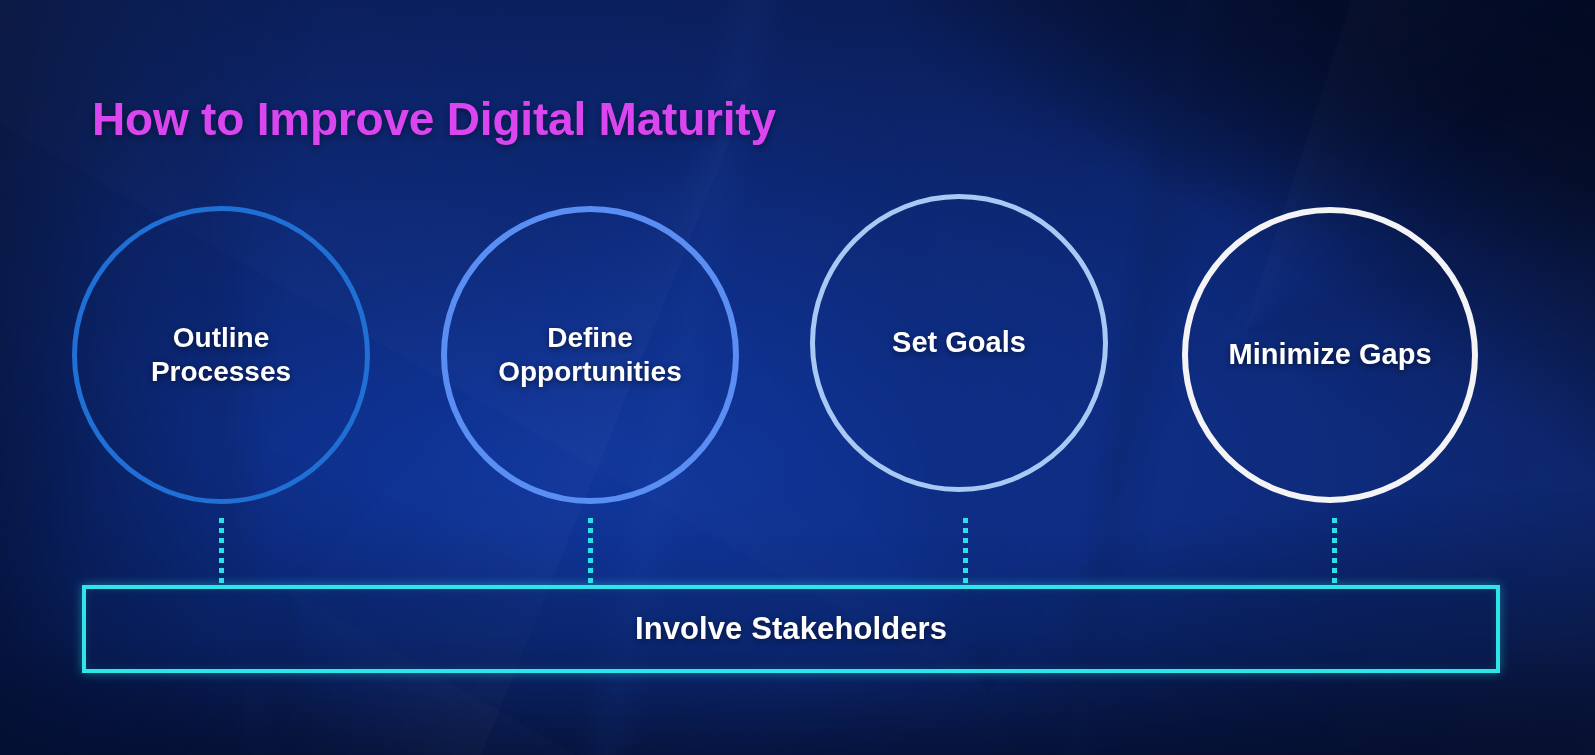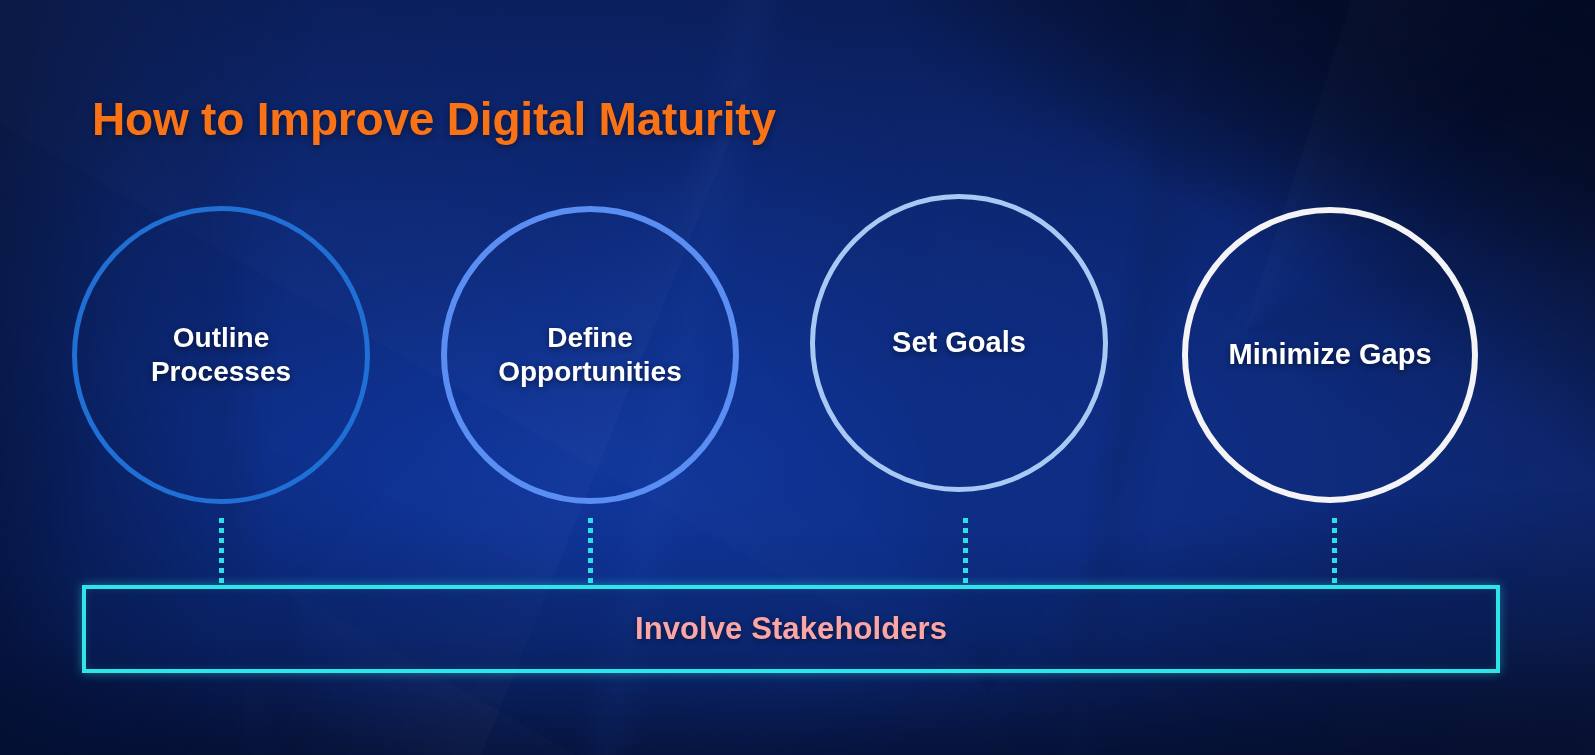--- a/index.html
+++ b/index.html
@@ -59,21 +59,21 @@
       linear-gradient(101deg, rgba(0,0,0,0) 41%, rgba(46,92,190,0.22) 43.2%, rgba(0,0,0,0) 45.5%),
       linear-gradient(99deg, rgba(0,0,0,0) 68%, rgba(12,28,74,0.55) 69.5%, rgba(0,0,0,0) 72%),
       linear-gradient(84deg, rgba(0,0,0,0) 14%, rgba(14,34,88,0.40) 15.4%, rgba(0,0,0,0) 17.6%);
   }
 
   
   #page-title {
     position: absolute;
     left: 92px;
     top: 92px;
-    color: #f97316;
+    color: #d946ef;
     font-size: 46px;
     font-weight: bold;
     letter-spacing: -0.2px;
     white-space: nowrap;
     text-shadow: 0 2px 7px rgba(0,0,0,0.42);
   }
 
   
   .circle {
     position: absolute;
@@ -112,21 +112,21 @@
     border: 4px solid #2ee6ea;
     background: rgba(9,33,92,0.30);
     display: flex;
     align-items: center;
     justify-content: center;
     box-shadow:
       0 0 10px rgba(46,230,234,0.42),
       inset 0 0 10px rgba(46,230,234,0.12);
   }
   #stakeholder-bar .bar-label {
-    color: #fca5a5;
+    color: #ffffff;
     font-size: 31px;
     font-weight: bold;
     letter-spacing: 0.1px;
     text-shadow: 0 2px 6px rgba(0,0,0,0.45);
   }
 </style>
 </head>
 <body>
 
 <div id="slide">

